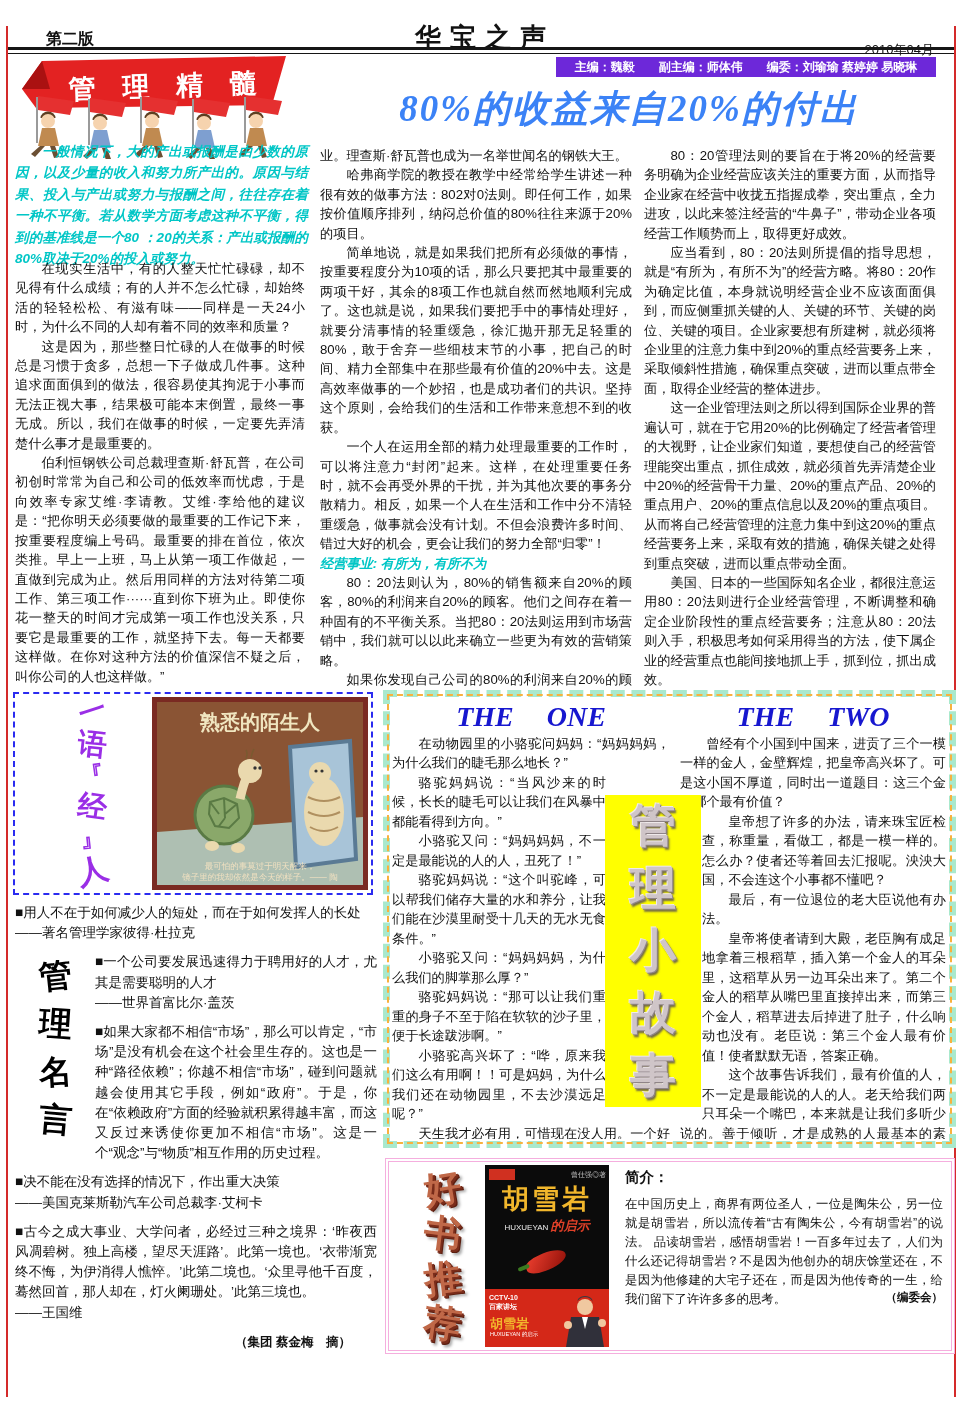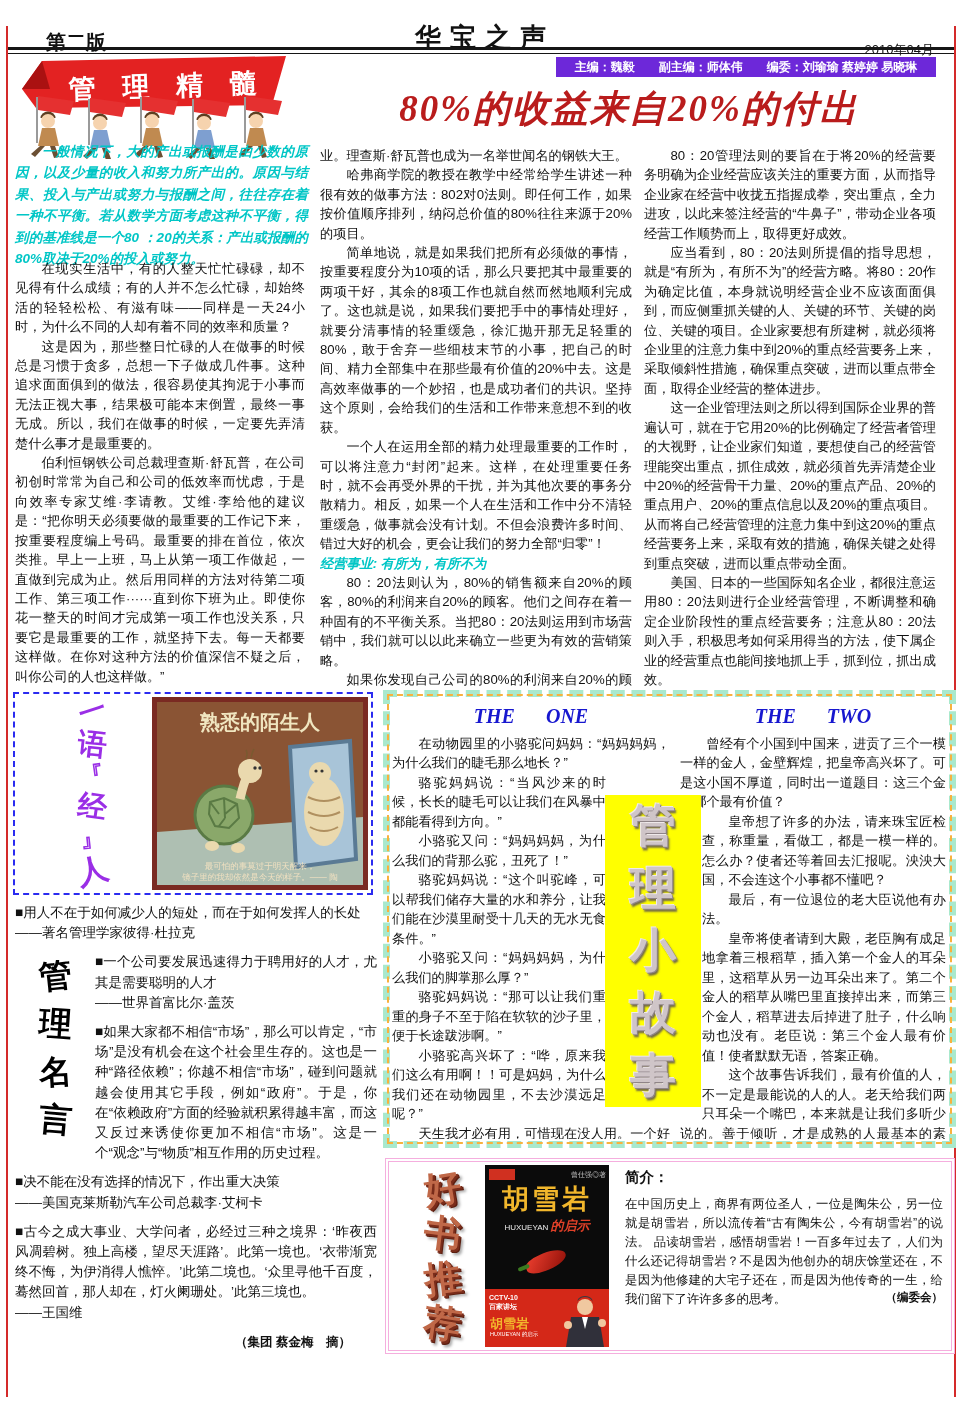--- a/index.html
+++ b/index.html
@@ -1,30 +1,30 @@
 <!DOCTYPE html>
 <html><head>
 <meta charset="utf-8">
 <style>
   html,body{margin:0;padding:0;background:#fff;}
   #page{position:relative;width:962px;height:1401px;background:#fff;overflow:hidden;
         font-family:"Liberation Sans",sans-serif;color:#111;}
   .abs{position:absolute;}
   
   .sideline{position:absolute;top:26px;bottom:4px;width:2px;background:#d42a2a;}
-  .edition{left:46px;top:29px;font-size:20px;font-weight:bold;}
+  .edition{left:46px;top:29px;font-size:16px;font-weight:bold;}
   .masthead{left:8px;right:0;top:20px;text-align:center;font-family:"Liberation Serif",serif;
             font-weight:bold;font-size:26px;letter-spacing:9px;}
   .pubdate{right:28px;top:41px;font-size:13px;}
   .rule1{left:8px;right:8px;top:47px;height:3px;background:#161616;}
   .rule2{left:8px;right:8px;top:53px;height:1px;background:#161616;}
   .editors{left:556px;top:57px;width:380px;height:20px;background:#6d28d9;color:#fff;
            font-size:12px;line-height:20px;text-align:center;font-weight:bold;}
   
-  .headline{left:318px;top:84px;width:622px;text-align:center;color:#b91c1c;
+  .headline{left:318px;top:84px;width:622px;text-align:center;color:#3b82f6;
             font-family:"Liberation Serif",serif;font-style:italic;font-weight:bold;
             font-size:37px;white-space:nowrap;letter-spacing:2px;}
   .intro{left:15px;top:141px;width:293px;color:#00c6c6;font-weight:bold;font-style:italic;
          font-size:13.5px;line-height:21.4px;text-align:justify;text-indent:2em;}
   .col{font-size:13.2px;line-height:19.4px;text-align:justify;overflow:hidden;}
   .col p{margin:0;text-indent:2em;}
   .col p.cont{text-indent:0;}
   .col1{left:15px;top:259px;width:290px;height:428px;}
   .col2{left:320px;top:146px;width:312px;height:543px;}
   .col3{left:644px;top:146px;width:292px;height:543px;}
@@ -54,21 +54,21 @@
   .q-label span:nth-child(2){transform:rotate(4deg);}
   .q-label span:nth-child(3){transform:rotate(-4deg);}
   .q-label span:nth-child(4){transform:rotate(5deg);}
   .q-attr{font-weight:bold;text-align:right;padding-right:26px;font-size:12.5px;}
   
   .stories{left:383px;top:690px;width:573px;height:458px;border:7px dashed #a9e9cd;
            outline:2px dashed #f8b23e;outline-offset:-6px;background:#fff;box-sizing:border-box;}
   .story{position:absolute;top:10px;font-size:13.2px;line-height:19.5px;text-align:justify;height:432px;overflow:hidden;}
   .story p{margin:0;text-indent:2em;}
   .story .stitle{text-align:center;color:#1717cf;font-family:"Liberation Serif",serif;
-                 font-style:italic;font-weight:bold;font-size:20px;margin:0 0 7px;
+                 font-style:italic;font-weight:bold;font-size:28px;margin:0 0 7px;
                  word-spacing:26px;text-indent:0;}
   .story-one{left:2px;width:278px;}
   .story-two{left:290px;width:266px;}
   .sp-r{float:right;width:64px;height:322px;}
   .sp-l{float:left;width:22px;height:306px;}
   .ybanner{position:absolute;left:215px;top:98px;width:96px;height:312px;background:#ffff00;
            display:flex;flex-direction:column;align-items:center;justify-content:space-around;
            font-family:"Liberation Serif",serif;font-weight:bold;font-size:46px;color:#cfc5c8;
            text-shadow:1px 1px 0 #8f8487,-1px -1px 0 #efe9ea,2px 3px 2px rgba(90,80,85,.85);}
   .ybanner span{line-height:1;}
@@ -234,21 +234,21 @@
     </div>
     <div class="q-attr">（集团 蔡金梅　摘）</div>
   </div>
 
   <div class="abs stories">
     <div class="story story-one">
       <p class="stitle">THE ONE</p>
       <p>在动物园里的小骆驼问妈妈：“妈妈妈妈，为什么我们的睫毛那么地长？”</p>
       <div class="sp-r"></div>
       <p>骆驼妈妈说：“当风沙来的时候，长长的睫毛可以让我们在风暴中都能看得到方向。”</p>
-      <p>小骆驼又问：“妈妈妈妈，为什么我们的背那么驼，丑死了！”</p>
+      <p>小骆驼又问：“妈妈妈妈，不一定是最能说的人的人，丑死了！”</p>
       <p>骆驼妈妈说：“这个叫驼峰，可以帮我们储存大量的水和养分，让我们能在沙漠里耐受十几天的无水无食条件。”</p>
       <p>小骆驼又问：“妈妈妈妈，为什么我们的脚掌那么厚？”</p>
       <p>骆驼妈妈说：“那可以让我们重重的身子不至于陷在软软的沙子里，便于长途跋涉啊。”</p>
       <p>小骆驼高兴坏了：“哗，原来我们这么有用啊！！可是妈妈，为什么我们还在动物园里，不去沙漠远足呢？”</p>
       <p>天生我才必有用，可惜现在没人用。一个好的心态+一本成功的教材+一个无限的舞台=成功。每人的潜能是无限的，关键是要找到一个能充分发挥潜能的舞台。</p>
     </div>
     <div class="story story-two">
       <p class="stitle">THE TWO</p>
       <p>曾经有个小国到中国来，进贡了三个一模一样的金人，金壁辉煌，把皇帝高兴坏了。可是这小国不厚道，同时出一道题目：这三个金人哪个最有价值？</p>
       <div class="sp-l"></div>

